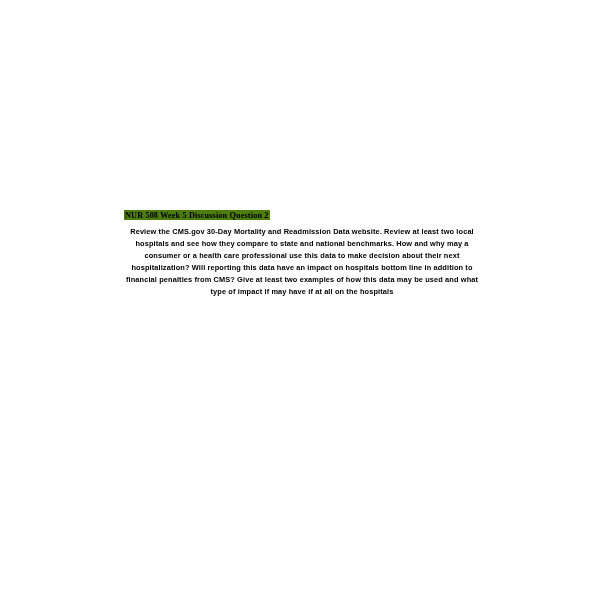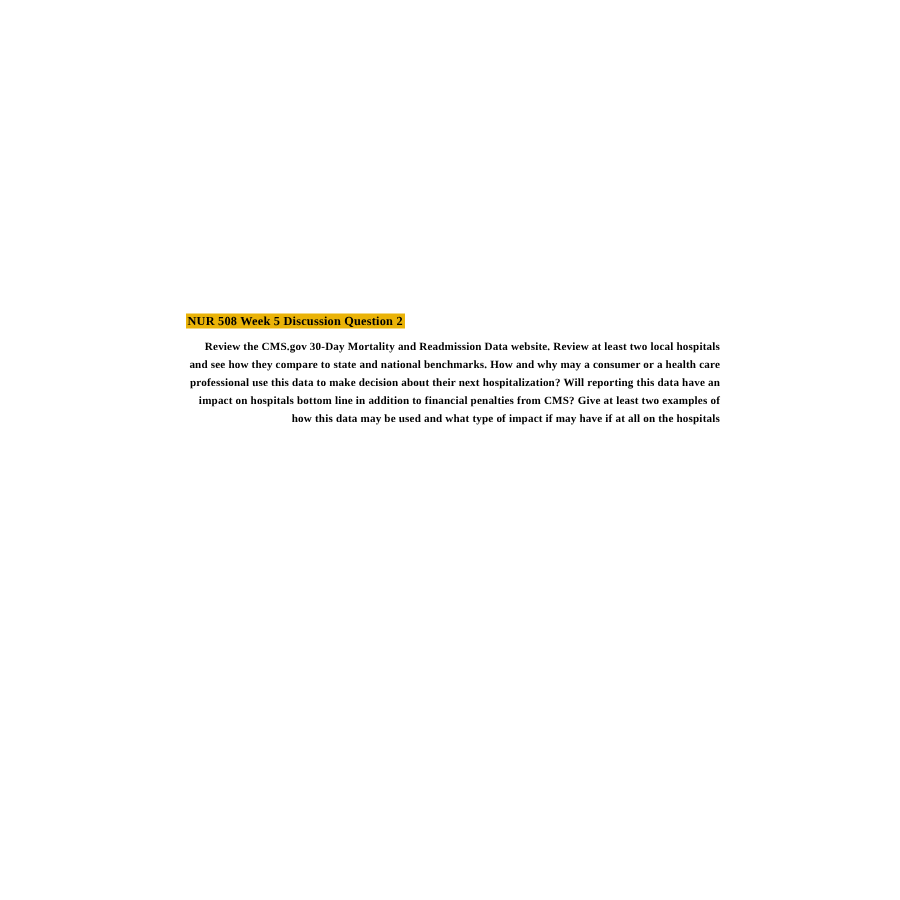--- a/index.html
+++ b/index.html
@@ -29,31 +29,31 @@
     font-family: "Liberation Serif", serif;
     font-size: 8.2px;
     font-weight: bold;
     color: #000000;
     line-height: 1.35;
     letter-spacing: 0.15px;
     margin: 0 0 6px 0;
     display: inline-block;
   }
   .doc-title-hl {
-    background: #eab308;
+    background: #4d7c0f;
     padding: 0.5px 1px 1px 1px;
   }
   .doc-body {
-    font-family: Liberation Serif, serif;
+    font-family: Liberation Sans, sans-serif;
     font-size: 7.4px;
     font-weight: bold;
     color: #000000;
     line-height: 1.62;
     letter-spacing: 0.12px;
-    text-align: right;
+    text-align: center;
     margin: 0;
   }
 </style>
 </head>
 <body>
 
 <div class="page">
   <div class="doc-block">
     <div class="doc-title"><span class="doc-title-hl">NUR 508 Week 5 Discussion Question 2</span></div>
     <p class="doc-body">Review the CMS.gov 30-Day Mortality and Readmission Data website. Review at least two local hospitals and see how they compare to state and national benchmarks. How and why may a consumer or a health care professional use this data to make decision about their next hospitalization? Will reporting this data have an impact on hospitals bottom line in addition to financial penalties from CMS? Give at least two examples of how this data may be used and what type of impact if may have if at all on the hospitals</p>

